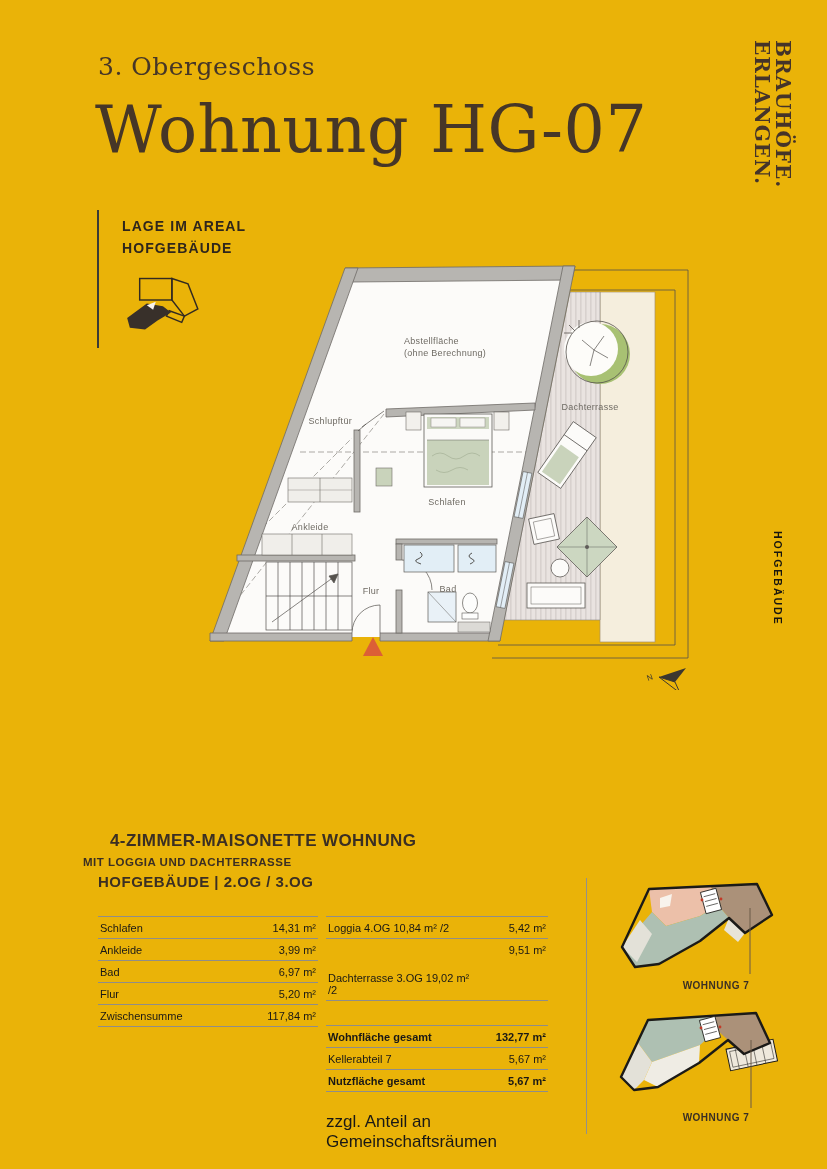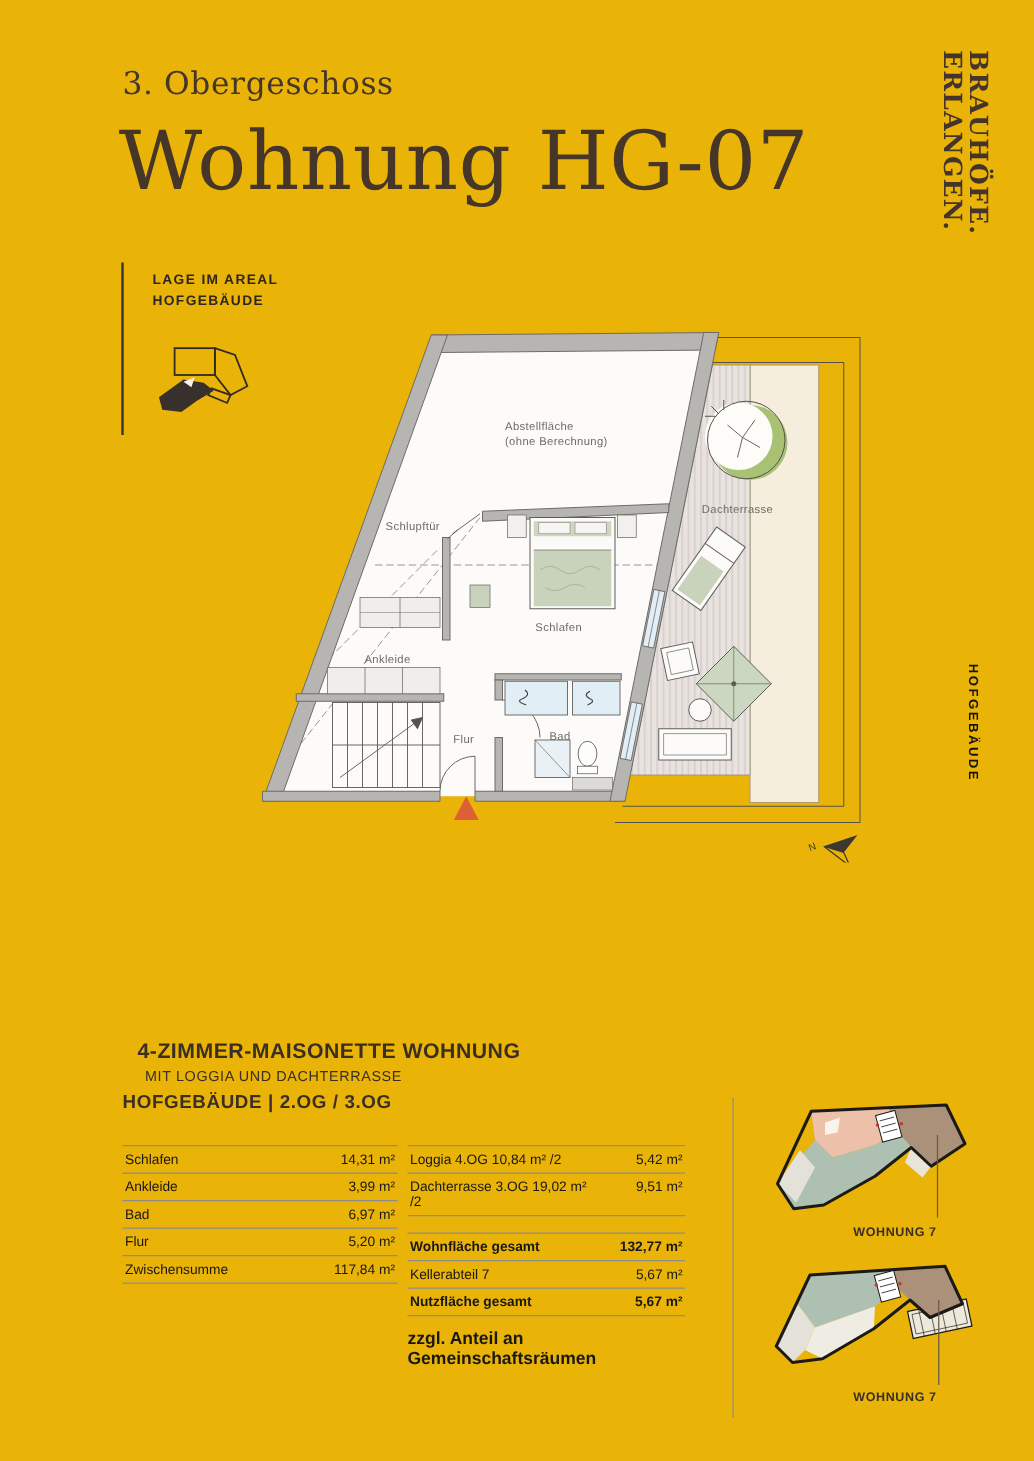--- a/index.html
+++ b/index.html
@@ -15,47 +15,47 @@
   .floor-label { left:98px; top:52px; font-family:"DejaVu Serif", serif; font-size:25px; color:#463627; letter-spacing:0.5px; }
   .main-title  { left:95px; top:92px; font-family:"DejaVu Serif", serif; font-size:65px; color:#463627; letter-spacing:0.5px; }
   .brand {
     left:793px; top:40px; transform:rotate(90deg); transform-origin:0 0;
     font-family:"DejaVu Serif", serif; font-weight:700; font-size:20px;
     line-height:1.03; letter-spacing:1px; color:#453429; white-space:nowrap;
   }
 
   
   .loc-rule { left:97px; top:210px; width:2px; height:138px; background:#3c3a36; }
-  .loc-label { left:122px; top:216px; font-size:11px; font-weight:bold; letter-spacing:1.1px; color:#2f261c; line-height:1.55; }
+  .loc-label { left:122px; top:216px; font-size:14px; font-weight:bold; letter-spacing:1.1px; color:#2f261c; line-height:1.55; }
   .site-icon { left:120px; top:264px; }
 
   
   .side-label {
     left:784px; top:531px; transform:rotate(90deg); transform-origin:0 0;
     font-size:10.5px; font-weight:bold; letter-spacing:2px; color:#17150f; white-space:nowrap;
   }
 
   
   .plan { left:195px; top:250px; }
   .plan text { font-family:"Liberation Sans", sans-serif; }
 
   
   .details-title { left:98px; top:831px; font-size:17px; font-weight:bold; color:#3b2f23; letter-spacing:0.4px;margin-left:12px; }
-  .details-sub1  { left:116px; top:856px; font-size:11.5px; font-weight:normal; color:#3b2f23; letter-spacing:0.5px; }
+  .details-sub1  { left:83px; top:856px; font-size:11.5px; font-weight:bold; color:#3b2f23; letter-spacing:0.5px; }
   .details-sub2  { left:98px; top:873px; font-size:15px; font-weight:bold; color:#3b2f23; letter-spacing:0.5px; }
 
   .tbl { font-size:11px; color:#191816; }
   .tbl .trow { display:flex; justify-content:space-between; align-items:flex-start; border-top:1px solid #8f8d89; padding:5px 2px 4px 2px; }
   .tbl { border-bottom:1px solid #8f8d89; }
   .rooms-table { left:98px; top:916px; width:220px; }
   .right-col { left:326px; top:916px; width:222px; font-size:11px; color:#191816; }
-  .right-col .totals { margin-top:13px; }
-  .tlabel.wrap { max-width:152px; }
+  .right-col .totals { margin-top:24px; }
+  .tlabel.wrap { max-width:152px;margin-top:28px; }
   .trow.bold { font-weight:bold; }
-  .footnote { margin-top:9px; font-size:14px; color:#191816; border:none;font-weight:bold; }
+  .footnote { margin-top:20px; font-size:17px; color:#191816; border:none; }
 
   .divider { left:586px; top:878px; width:1px; height:256px; background:#93908b; }
   .mini { left:595px; top:875px; }
   .mini text { font-family:"Liberation Sans", sans-serif; }
 </style>
 </head>
 <body>
 
 <div class="page">
 

